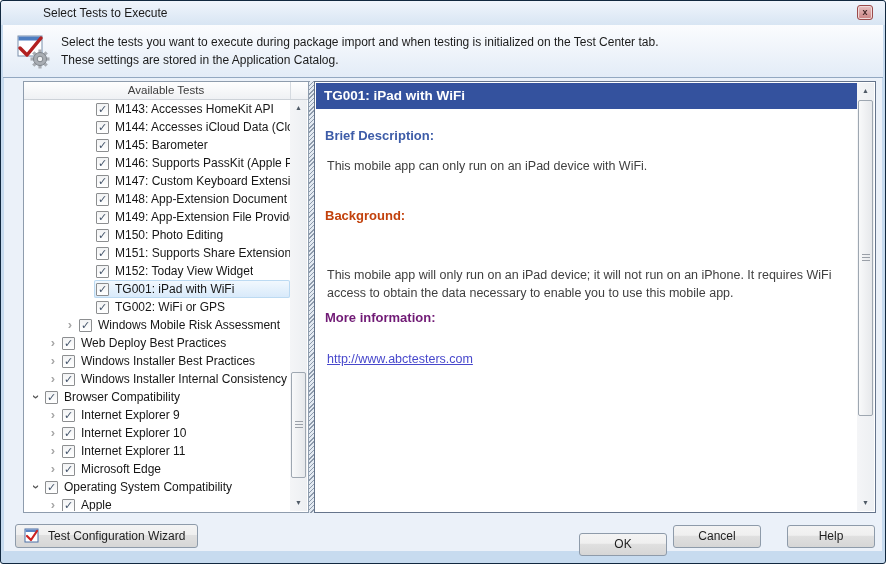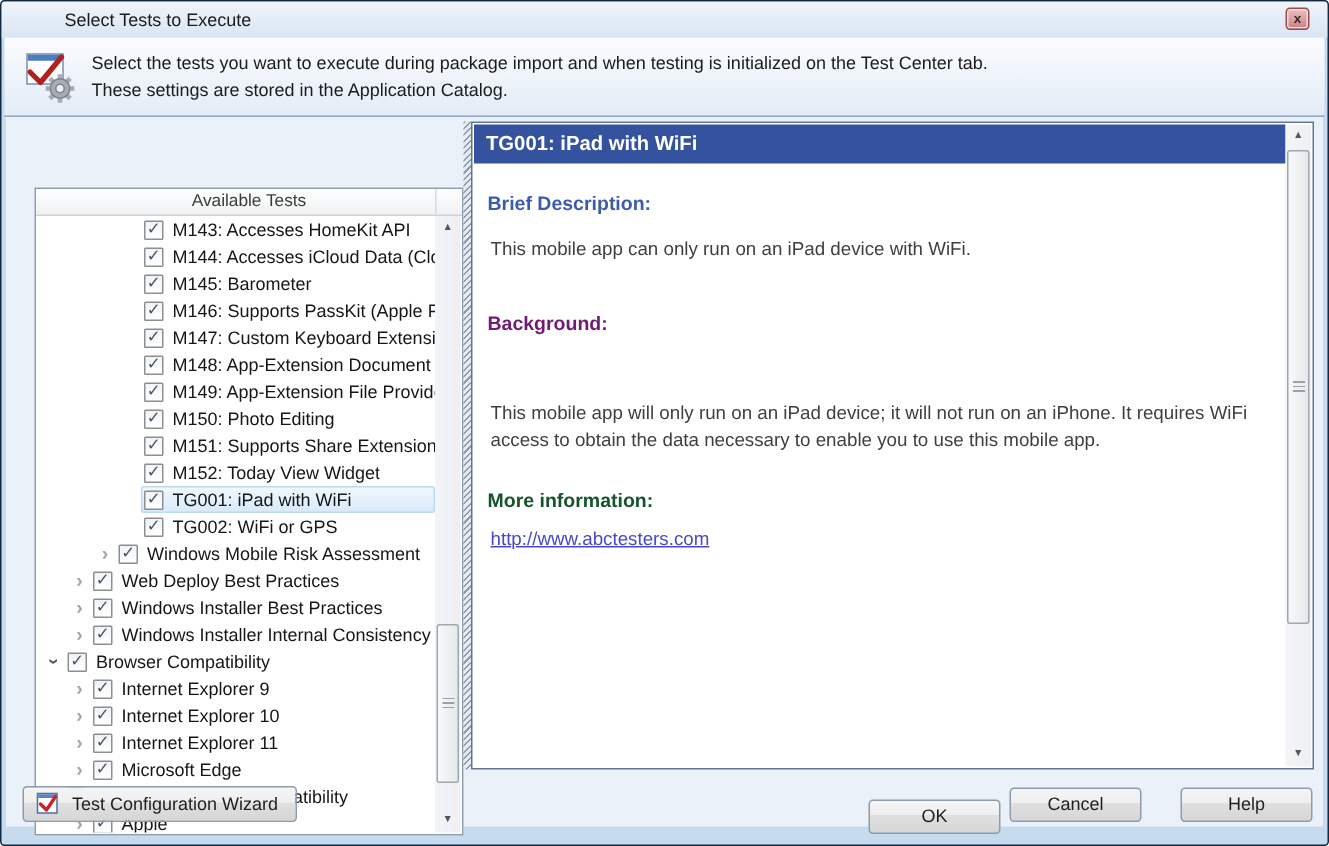--- a/index.html
+++ b/index.html
@@ -23,21 +23,21 @@
                   background:linear-gradient(#FBFCFE,#E3ECF7);
                   border-bottom:1px solid #93A8C1; }
   .app-icon { position:absolute; left:12px; top:8px; width:36px; height:36px; }
   .header-lines { position:absolute; left:58px; top:8px; font-size:12px; color:#1B1B1B; line-height:18px; }
 
   
   .main-area { position:absolute; top:77px; left:3px; right:3px; height:473px; background:#EBF1F9; }
 
   
   .tree-panel { position:absolute; left:22px; top:80px; width:286px; height:432px;
-                background:#FFFFFF; border:1px solid #8E9CAD;margin-top:44px; }
+                background:#FFFFFF; border:1px solid #8E9CAD; }
   .tree-header { position:absolute; top:0; left:0; right:0; height:18px;
                  background:linear-gradient(#FEFEFE,#EFF1F4);
                  border-bottom:1px solid #CDD2D8; text-align:center;
                  font-size:11.5px; color:#3B3B3B; line-height:17px; }
   .tree-header-stub { position:absolute; right:0; top:0; width:18px; height:17px;
                       border-left:1px solid #D5DAE0; }
   .tree-rows { position:absolute; top:18px; left:1px; right:18px; bottom:1px; overflow:hidden; }
   .trow { display:flex; align-items:center; height:18px; white-space:nowrap; }
   .chev { display:inline-block; width:14px; flex:0 0 14px; text-align:center;
           font-size:13px; font-weight:bold; color:#A6A6A6; line-height:14px; }
@@ -299,24 +299,24 @@
   </div>
 
   <div class="splitter"></div>
 
   <div class="detail-panel">
     <div class="detail-header" style="background: rgb(52, 82, 158);">TG001: iPad with WiFi</div>
 
     <div class="d-heading" style="top: 46px; color: rgb(61, 92, 168);">Brief Description:</div>
     <div class="d-body" style="top:75px;">This mobile app can only run on an iPad device with WiFi.</div>
 
-    <div class="d-heading" style="top: 126px; color: #701a75;">Background:</div>
+    <div class="d-heading" style="top: 126px; color: #c2410c;">Background:</div>
     <div class="d-body" style="top:156px;margin-top:28px;">This mobile app will only run on an iPad device; it will not run on an iPhone. It requires WiFi access to obtain the data necessary to enable you to use this mobile app.</div>
 
-    <div class="d-heading" style="top: 244px; color: #14532d;">More information:</div>
+    <div class="d-heading" style="top: 228px; color: #701a75;">More information:</div>
     <a href="#" class="d-link" style="top: 270px; color: rgb(72, 72, 204);">http://www.abctesters.com</a>
 
     <div class="vscroll detail-vscroll">
       <div class="sb-arrow sb-up">▲</div>
       <div class="sb-thumb" style="top:17px; height:316px;">
         <div class="sb-grip"></div>
       </div>
       <div class="sb-arrow sb-down">▼</div>
     </div>
   </div>

